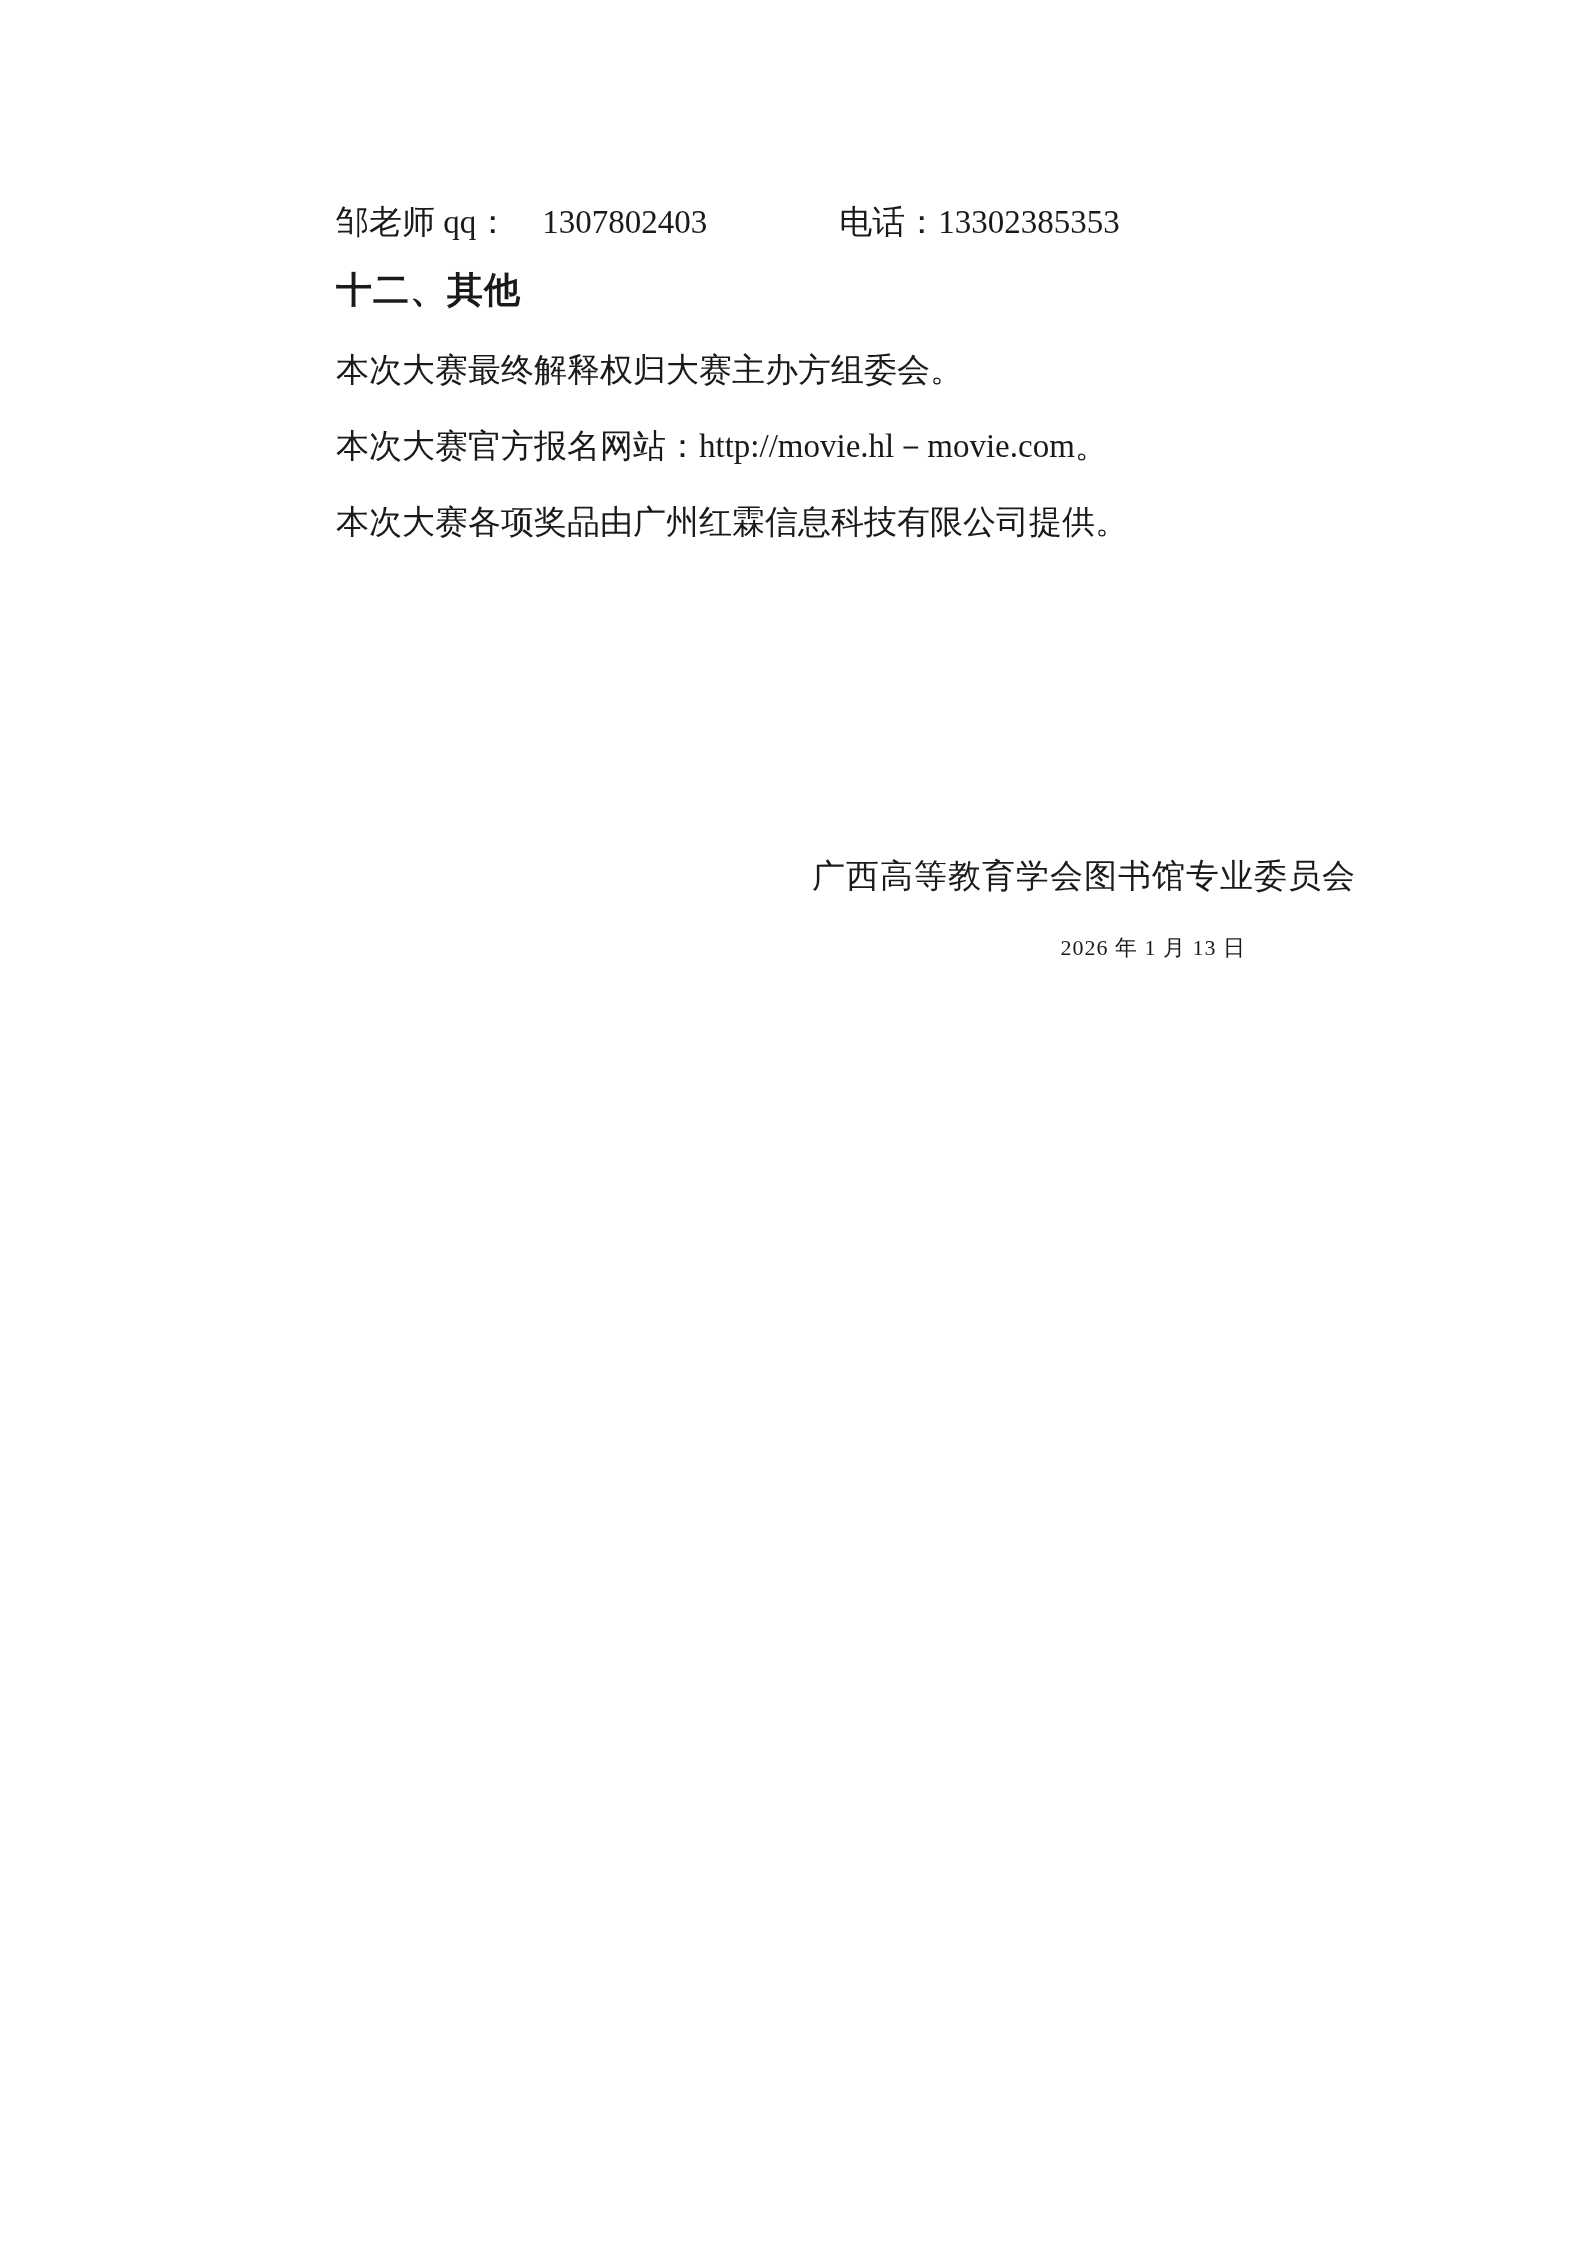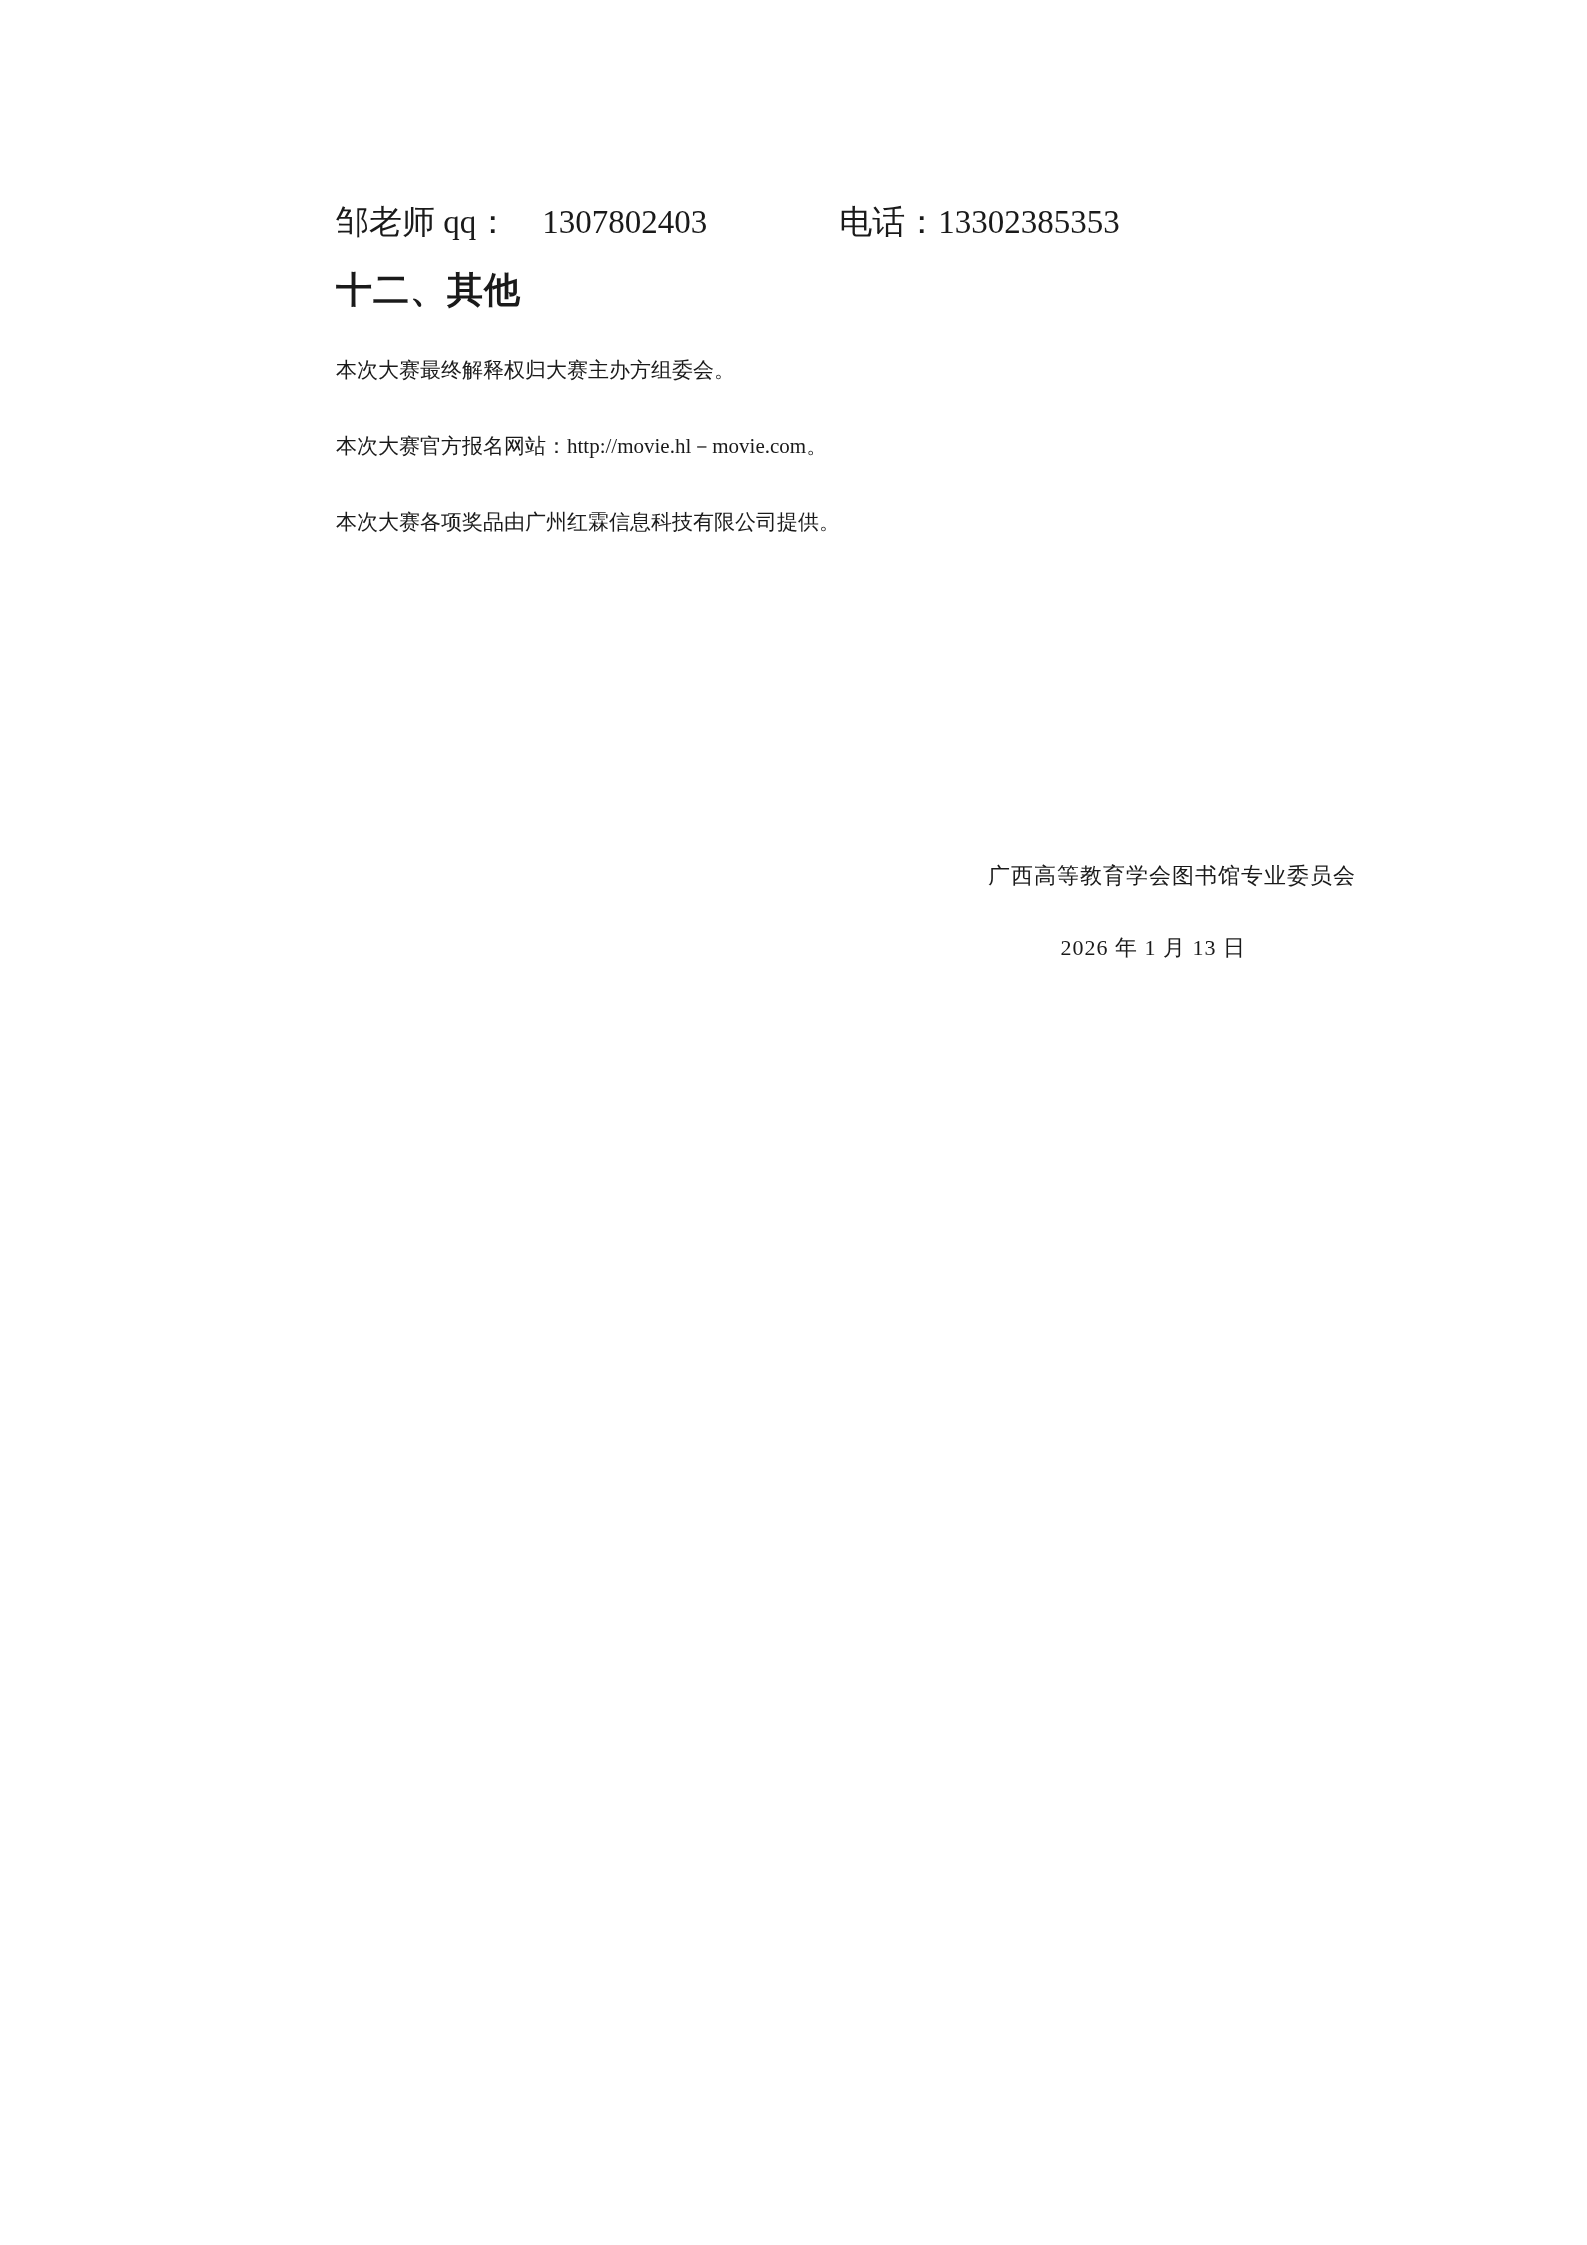--- a/index.html
+++ b/index.html
@@ -36,33 +36,33 @@
     white-space: pre;
   }
   .heading {
     font-family: "DejaVu Sans", "Liberation Sans", sans-serif;
     font-weight: bold;
     font-size: 36px;
     line-height: 84px;
     letter-spacing: 1px;
   }
   .body-text {
-    font-size: 21px;
+    font-size: 33px;
     line-height: 76px;
   }
   .sign-block {
     position: absolute;
     left: 320px;
     top: 840px;
     width: 1020px;
     text-align: right;
     padding-right: 8px;
   }
   .sign-line {
-    font-size: 22px;
+    font-size: 33px;
     line-height: 72px;
     letter-spacing: 1px;
   }
   .sign-date {
     font-size: 22px;
     line-height: 72px;
     letter-spacing: 1px;
     padding-right: 110px;
   }
 </style>

